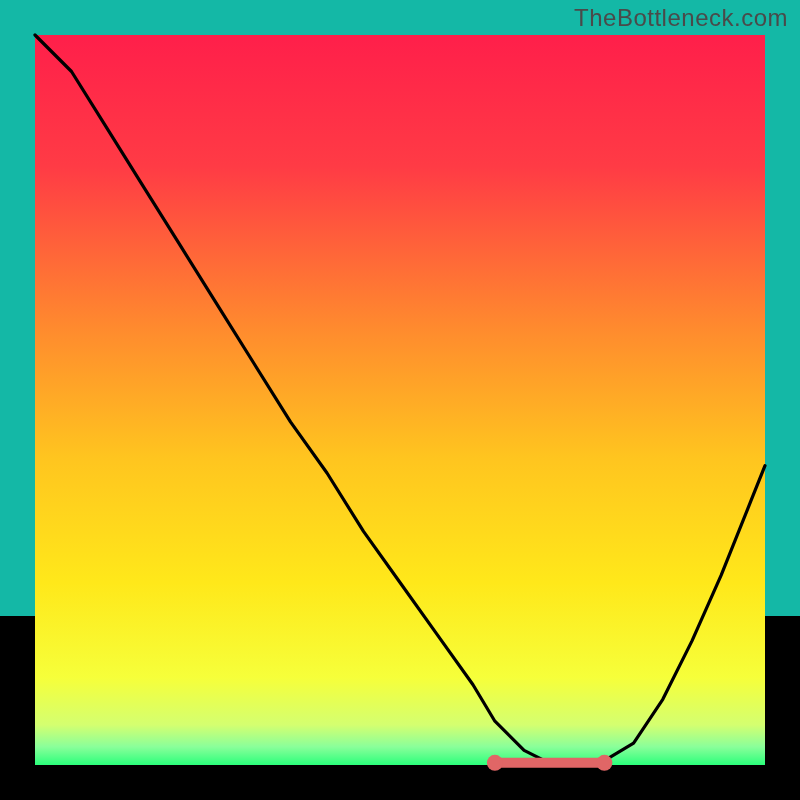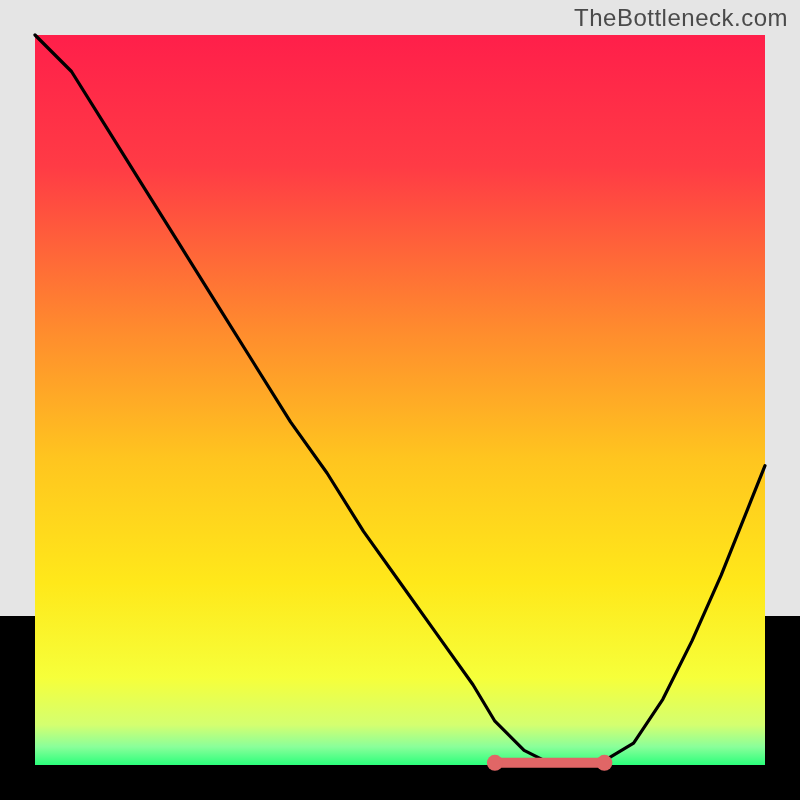--- a/index.html
+++ b/index.html
@@ -7,21 +7,21 @@
     padding: 0;
     width: 800px;
     height: 800px;
     background: #000;
     overflow: hidden;
   }
   .frame {
     position: relative;
     width: 800px;
     height: 616px;
-    background: #e5e5e5;
+    background: #14b8a6;
   }
   .watermark {
     position: absolute;
     top: 4px;
     right: 12px;
     font-family: Arial, Helvetica, sans-serif;
     font-size: 24px;
     letter-spacing: 0.5px;
     color: #4a4a4a;
     z-index: 5;

